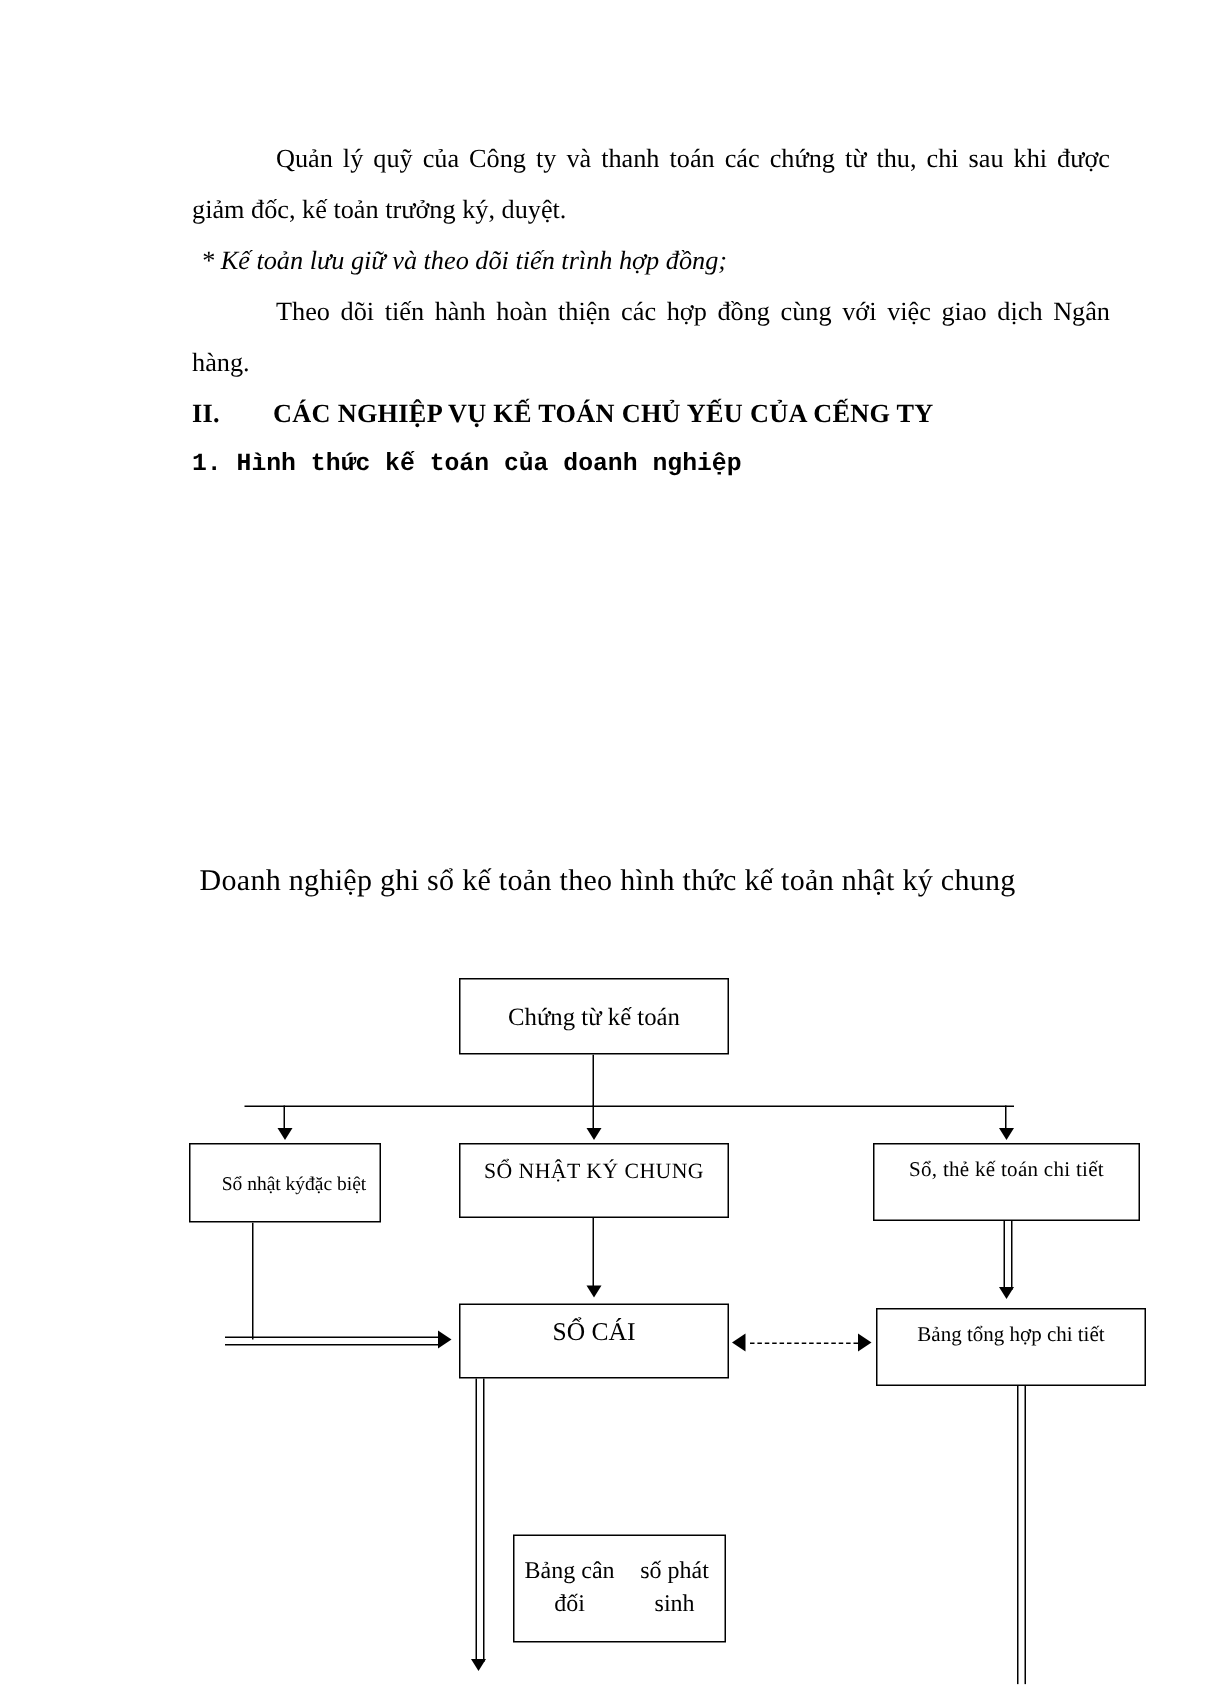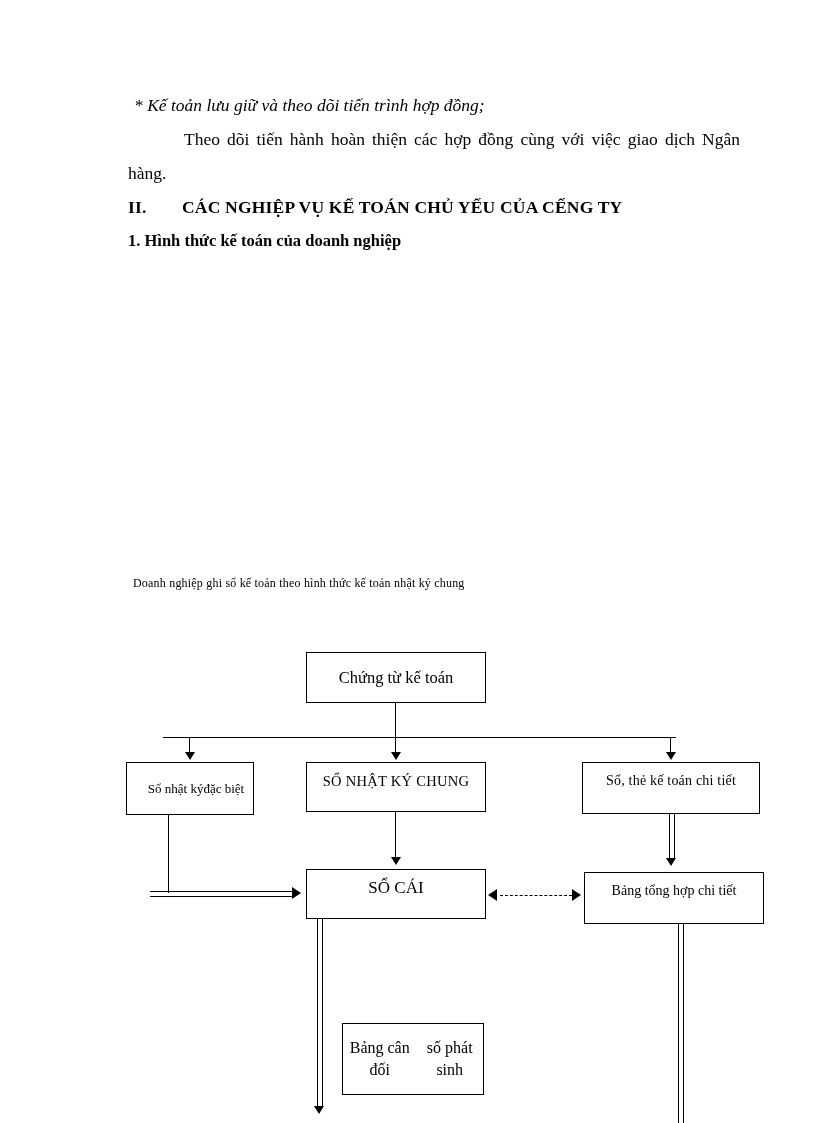--- a/index.html
+++ b/index.html
@@ -46,28 +46,29 @@
     font-weight: bold;
     margin: 0;
     letter-spacing: 0.2px;
   }
   .heading .num { display: inline-block; width: 54px; }
   .subheading {
     font-size: 16.5px;
     line-height: 34px;
     font-weight: bold;
     margin: 0;
+    font-family: Liberation Mono, monospace;
   }
 
   
   .diagram-caption {
     position: absolute;
     left: 133px;
     top: 576px;
-    font-size: 12px;
+    font-size: 20px;
     letter-spacing: 0.2px;
     white-space: nowrap;
   }
 
   
   #diagram {
     position: absolute;
     left: 0;
     top: 0;
     width: 816px;
@@ -152,20 +153,21 @@
     border-top: 1.6px dashed #000;
     z-index: 1;
   }
 </style>
 </head>
 <body>
 
 <div id="page">
 
   <div class="text-body">
+    <p class="para indent">Quản lý quỹ của Công ty và thanh toán các chứng từ thu, chi sau khi được giảm đốc, kế toản trưởng ký, duyệt.</p>
     <p class="para italic">* Kế toản lưu giữ và theo dõi tiến trình hợp đồng;</p>
     <p class="para indent">Theo dõi tiến hành hoàn thiện các hợp đồng cùng với việc giao dịch Ngân hàng.</p>
     <p class="heading">
       <span class="num">II.</span><span>CÁC NGHIỆP VỤ KẾ TOÁN CHỦ YẾU CỦA CẾNG TY</span>
     </p>
     <p class="subheading">1. Hình thức kế toán của doanh nghiệp</p>
   </div>
 
   <div class="diagram-caption">Doanh nghiệp ghi sổ kế toản theo hình thức kế toản nhật ký chung</div>
 

